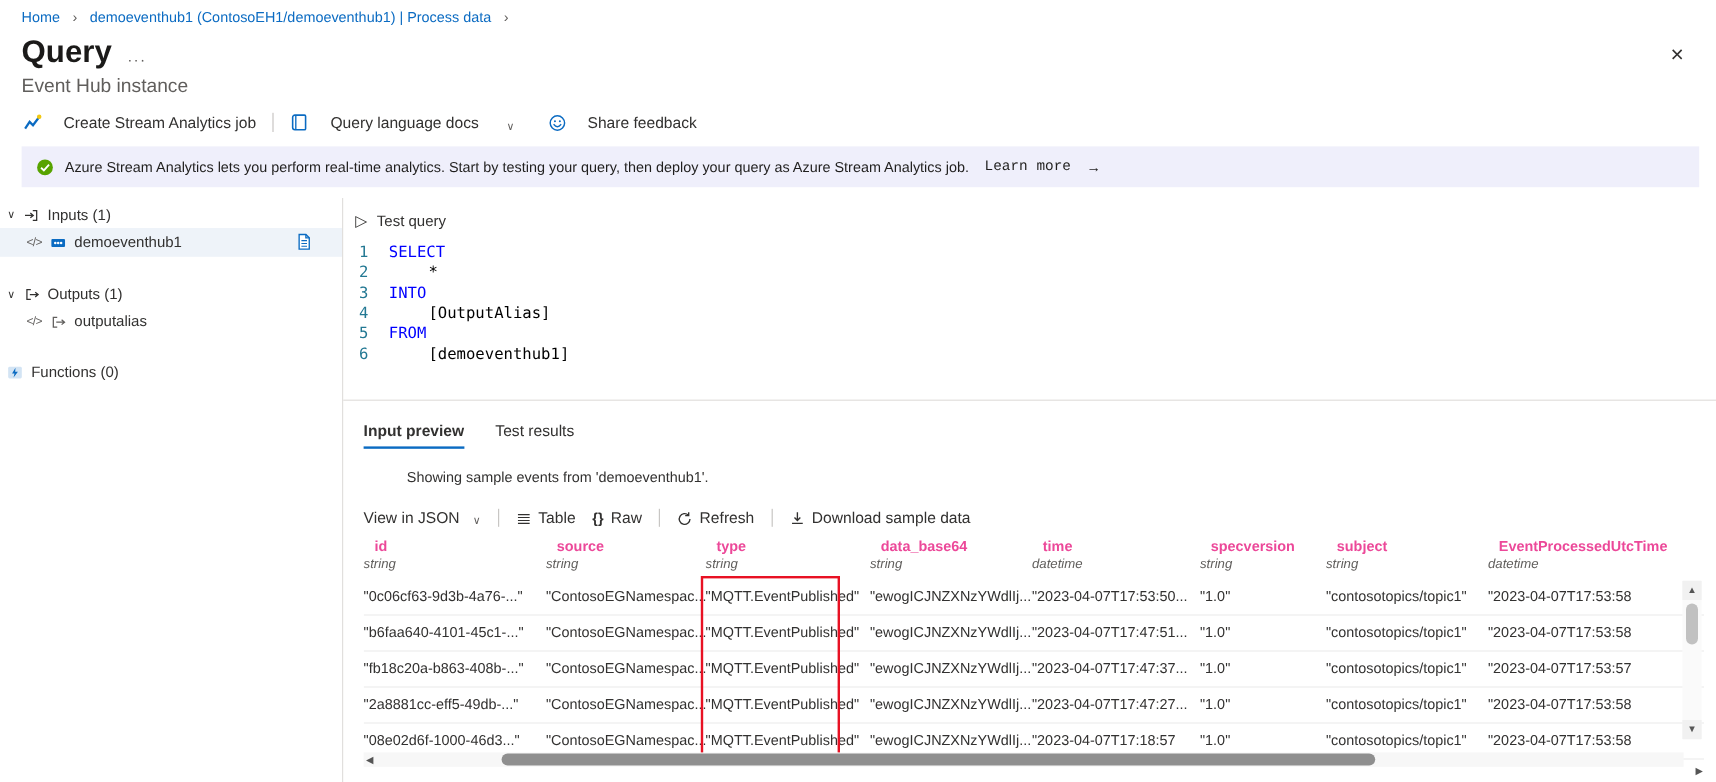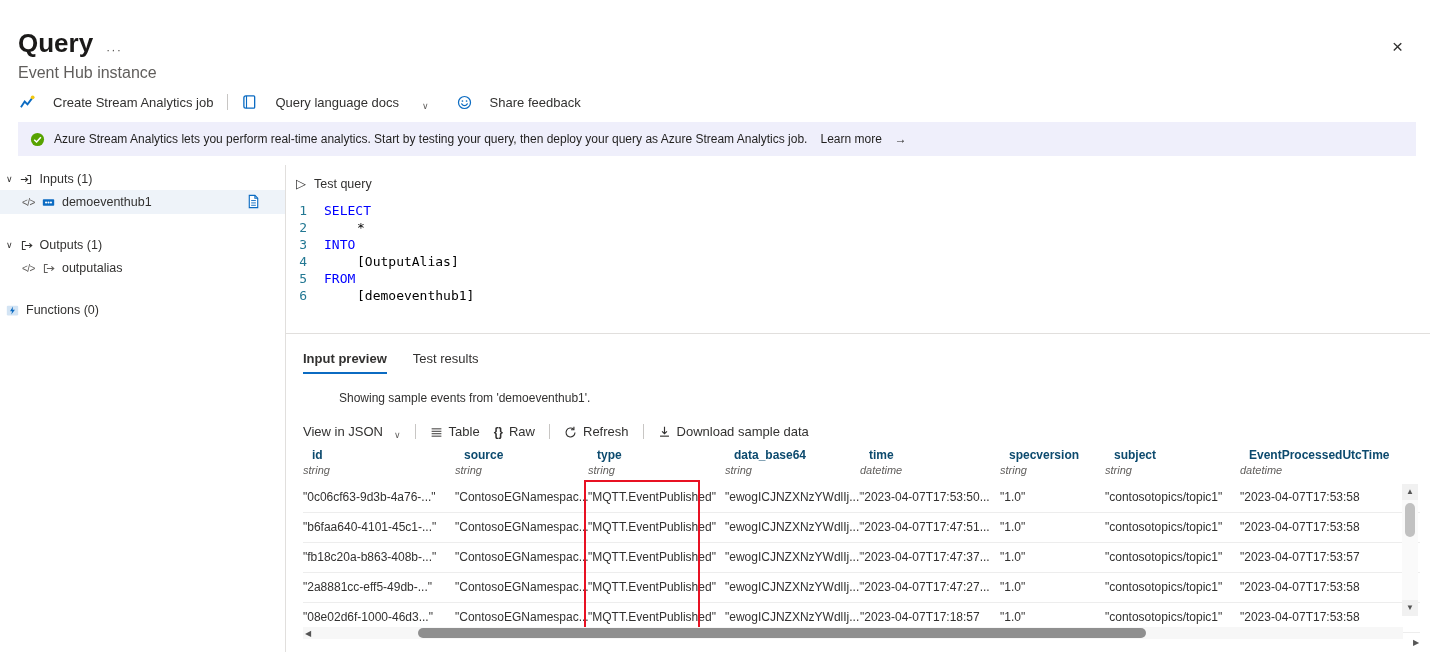--- a/index.html
+++ b/index.html
@@ -18,21 +18,21 @@
   .subtitle { position:absolute; left:18px; top:64px; font-size:16px; color:#605e5c; }
   .close-btn { position:absolute; left:1392px; top:36px; font-size:19px; color:#323130; background:none; border:none; cursor:pointer; font-family:inherit; }
   
   .cmdbar { position:absolute; left:20px; top:90px; height:24px; display:flex; align-items:center; font-size:13px; color:#323130; }
   .cmd-btn { display:flex; align-items:flex-end; gap:18px; background:none; border:none; font:inherit; color:#323130; cursor:pointer; white-space:nowrap; }
   .cmd-div { width:1px; height:16px; background:#c8c6c4; margin:0 14px; }
   .cmd-gap { width:28px; }
   .chev { font-size:9px; color:#605e5c; margin-left:5px; position:relative; top:1px; }
   
   .banner { position:absolute; left:18px; top:122px; width:1398px; height:34px; background:#efeffb; display:flex; align-items:center; padding:0 12px; gap:9px; font-size:12px; color:#201f1e; }
-  .banner .lm { cursor:pointer; margin-left:4px; }
+  .banner .lm { cursor:pointer; margin-left:4px;font-family:Liberation Mono, monospace; }
   .banner .arr { margin-left:4px; }
   
   .v-divider { position:absolute; left:285px; top:165px; width:1px; height:487px; background:#e1dfdd; }
   .editor-divider { position:absolute; left:286px; top:333px; width:1144px; height:1px; background:#e1dfdd; }
   
   .side-header { position:absolute; display:flex; align-items:center; gap:7px; font-size:12.5px; color:#323130; cursor:pointer; }
   .side-chev { font-size:9px; color:#323130; }
   .side-item { position:absolute; left:0; width:285px; display:flex; align-items:center; gap:7px; font-size:12.5px; color:#323130; padding-left:22px; cursor:pointer; }
   .side-item.selected { background:#eef3f9; height:24px; }
   .code-glyph { font-size:10px; color:#605e5c; letter-spacing:-0.5px; }
@@ -55,21 +55,21 @@
   .caption { position:absolute; left:303px; top:391px; font-size:12px; color:#323130;margin-left:36px; }
   
   .viewbar { position:absolute; left:303px; top:421px; height:20px; display:flex; align-items:center; gap:14px; font-size:13px; color:#323130; }
   .vb-item { display:flex; align-items:flex-end; gap:6px; background:none; border:none; font:inherit; color:#323130; cursor:pointer; white-space:nowrap; }
   .vb-div { width:1px; height:15px; background:#c8c6c4; }
   .braces { font-size:12px; color:#323130; font-weight:700; }
   
   .grid { display:grid; grid-template-columns:152px 133px 137px 135px 140px 105px 135px 180px; }
   .thead { position:absolute; left:303px; top:448px; width:1117px; }
   .th { padding-right:10px; overflow:hidden; white-space:nowrap; }
-  .th-name { font-size:12px; font-weight:700; color:#0c4a6e;padding-left:9px; }
+  .th-name { font-size:12px; font-weight:700; color:#ec4899;padding-left:9px; }
   .th-type { font-size:11px; font-style:italic; color:#605e5c; margin-top:2px; }
   .tbody { position:absolute; left:303px; top:483px; width:1117px; height:162px; overflow:hidden; }
   .tr { border-bottom:1px solid #ededed; }
   .td { height:29px; line-height:29px; font-size:12px; color:#323130; overflow:hidden; white-space:nowrap; padding-right:10px; }
   
   .red-box { position:absolute; left:584px; top:480px; width:116px; height:151px; border:2px solid #e81123; pointer-events:none; }
   
   .vscroll-track { position:absolute; left:1402px; top:484px; width:16px; height:132px; background:#fafafa; }
   .vscroll-btn { position:absolute; left:1402px; width:16px; height:16px; background:#f1f1f1; border:none; font-size:8px; color:#555; cursor:pointer; text-align:center; line-height:16px; padding:0; }
   .vscroll-up { top:484px; }
@@ -78,20 +78,26 @@
   .hscroll-track { position:absolute; left:303px; top:627px; width:1100px; height:12px; background:#f7f7f7; }
   .hscroll-left { position:absolute; left:305px; top:628px; font-size:8px; color:#555; background:none; border:none; cursor:pointer; line-height:11px; }
   .hscroll-thumb { position:absolute; left:418px; top:628px; width:728px; height:10px; background:#8f8f8f; border-radius:5px; cursor:pointer; }
   .hscroll-right { position:absolute; left:1413px; top:637px; font-size:8px; color:#555; background:none; border:none; cursor:pointer; line-height:11px; }
 </style>
 </head>
 <body>
 
 <div class="root">
 
+  <div class="breadcrumb">
+    <span class="bc-link">Home</span>
+    <span class="bc-sep">›</span>
+    <span class="bc-link">demoeventhub1 (ContosoEH1/demoeventhub1) | Process data</span>
+    <span class="bc-sep">›</span>
+  </div>
 
   <h1 class="page-title">Query</h1>
   <span class="title-more">···</span>
   <div class="subtitle">Event Hub instance</div>
   <button class="close-btn">×</button>
 
   <div class="cmdbar">
     <button class="cmd-btn">
       <span class="icon16">
         <svg width="15" height="15" viewBox="0 0 16 16">

